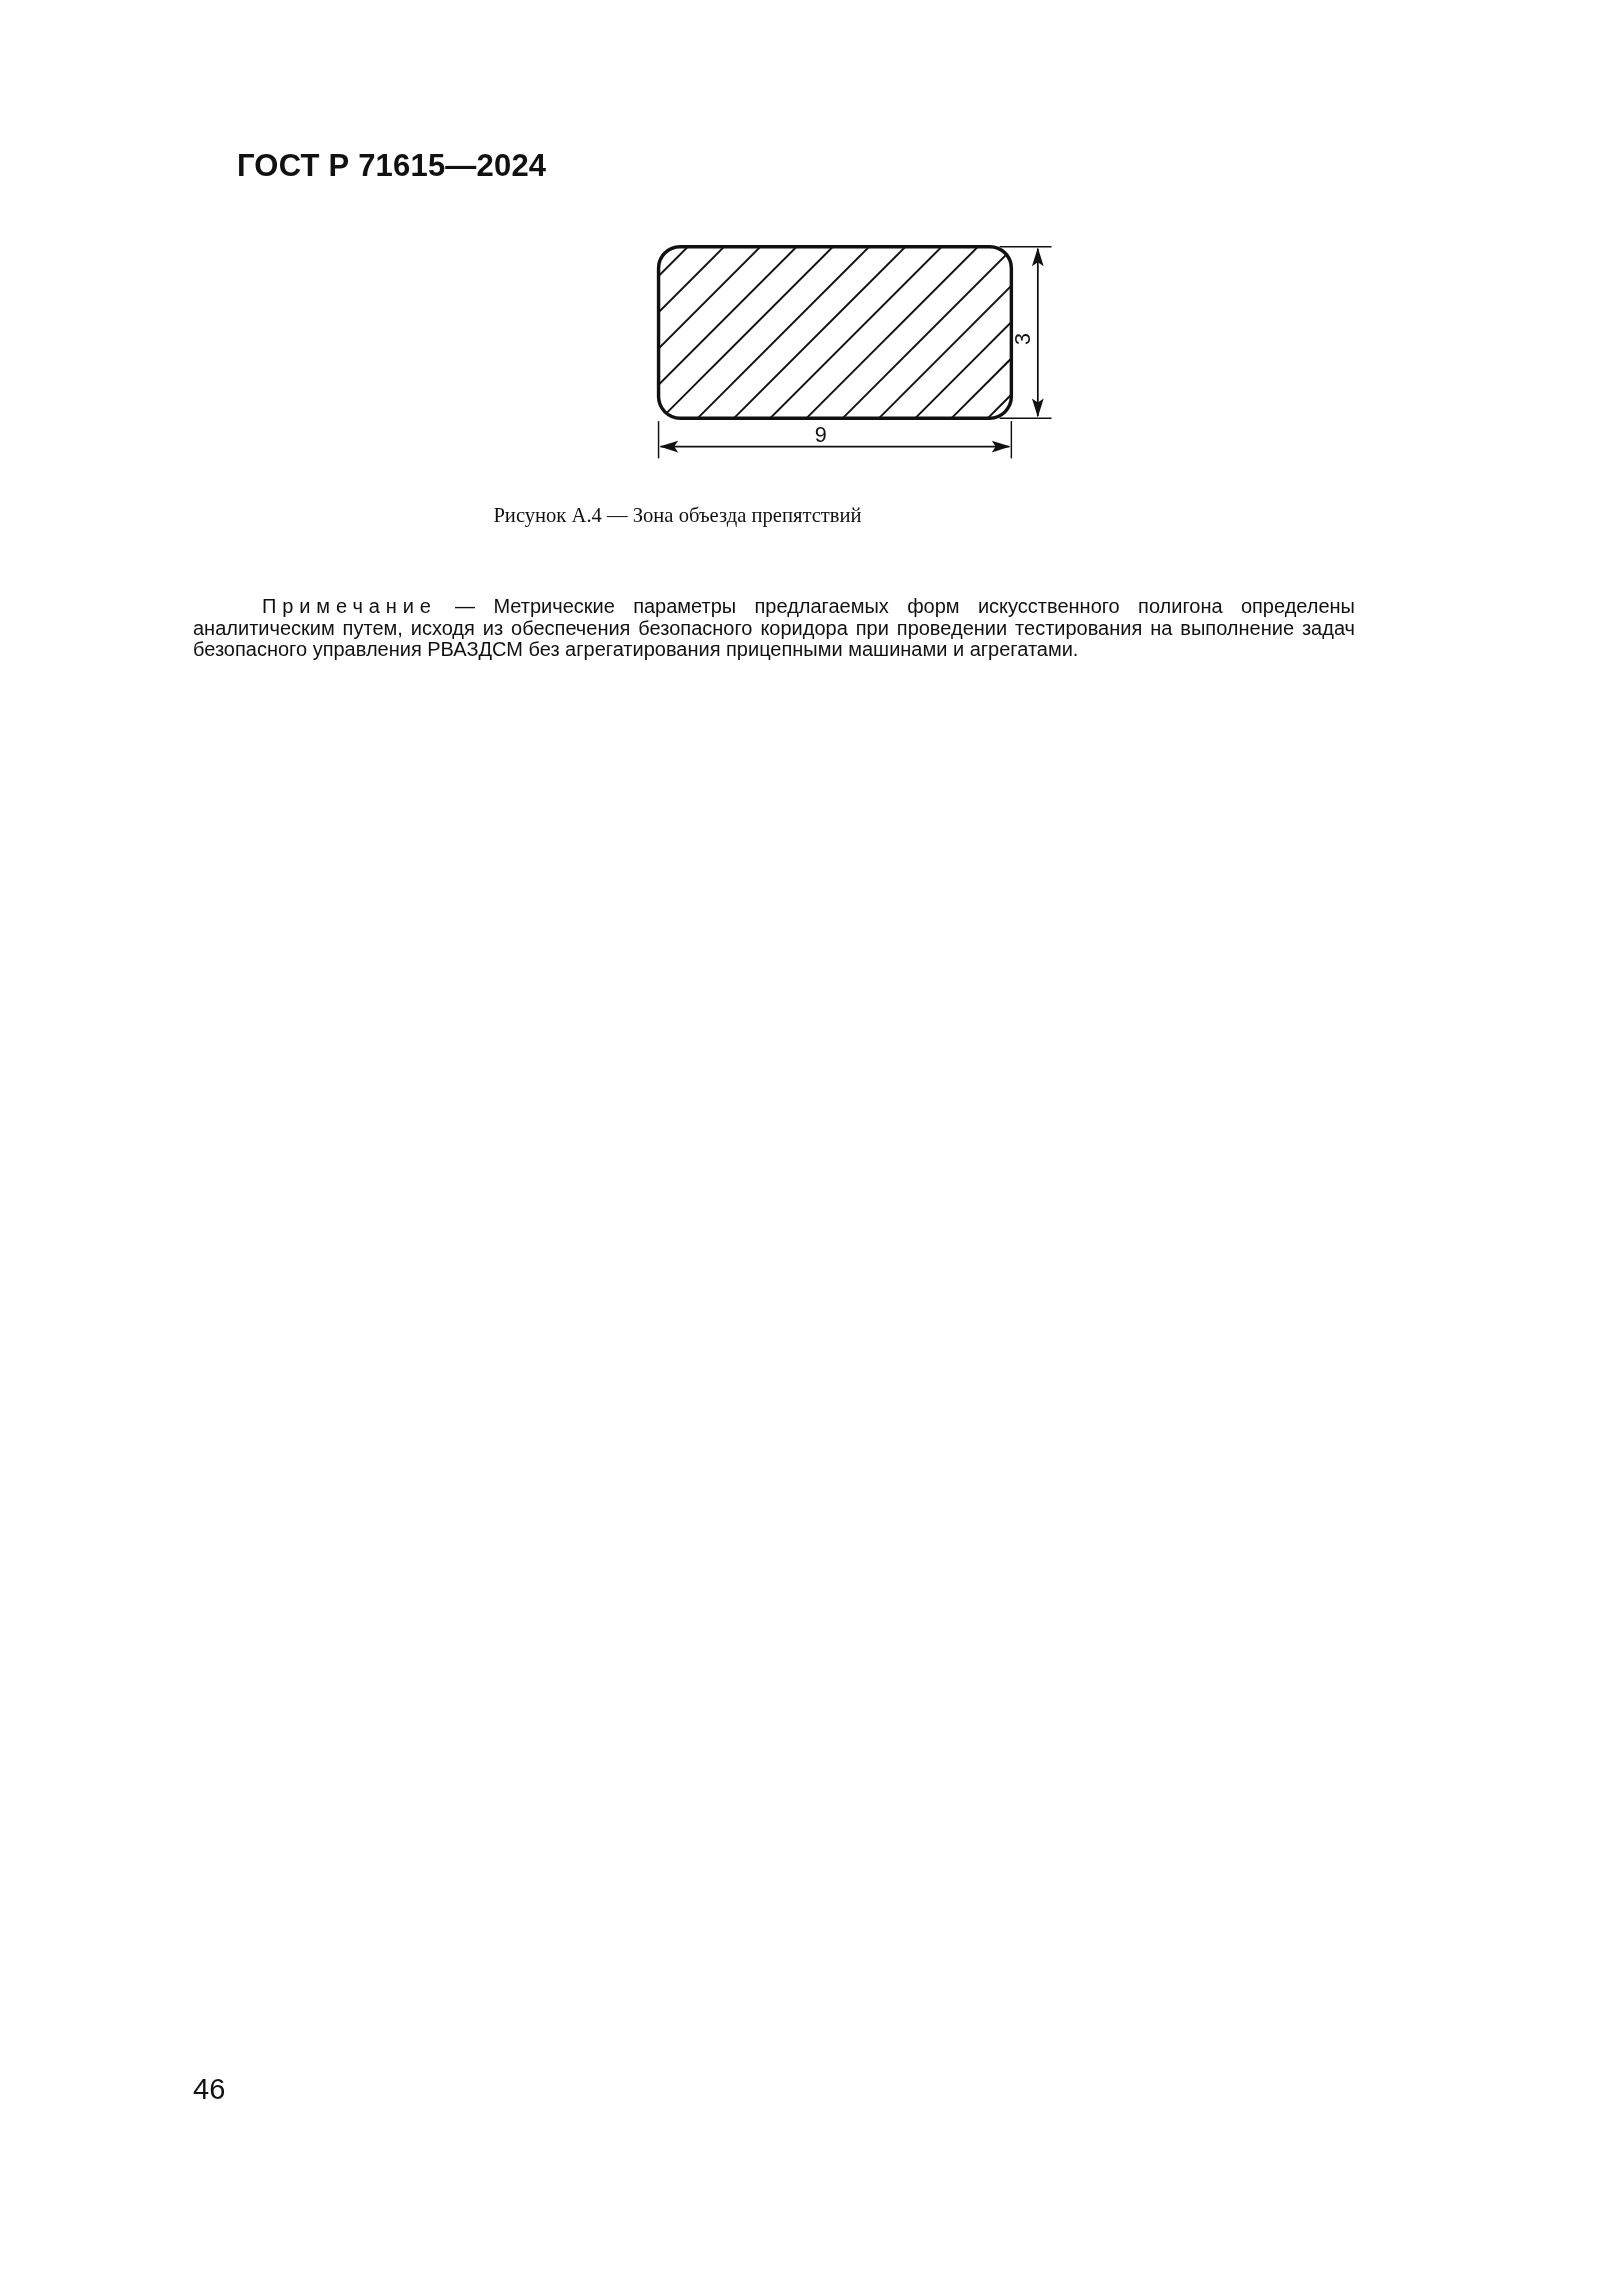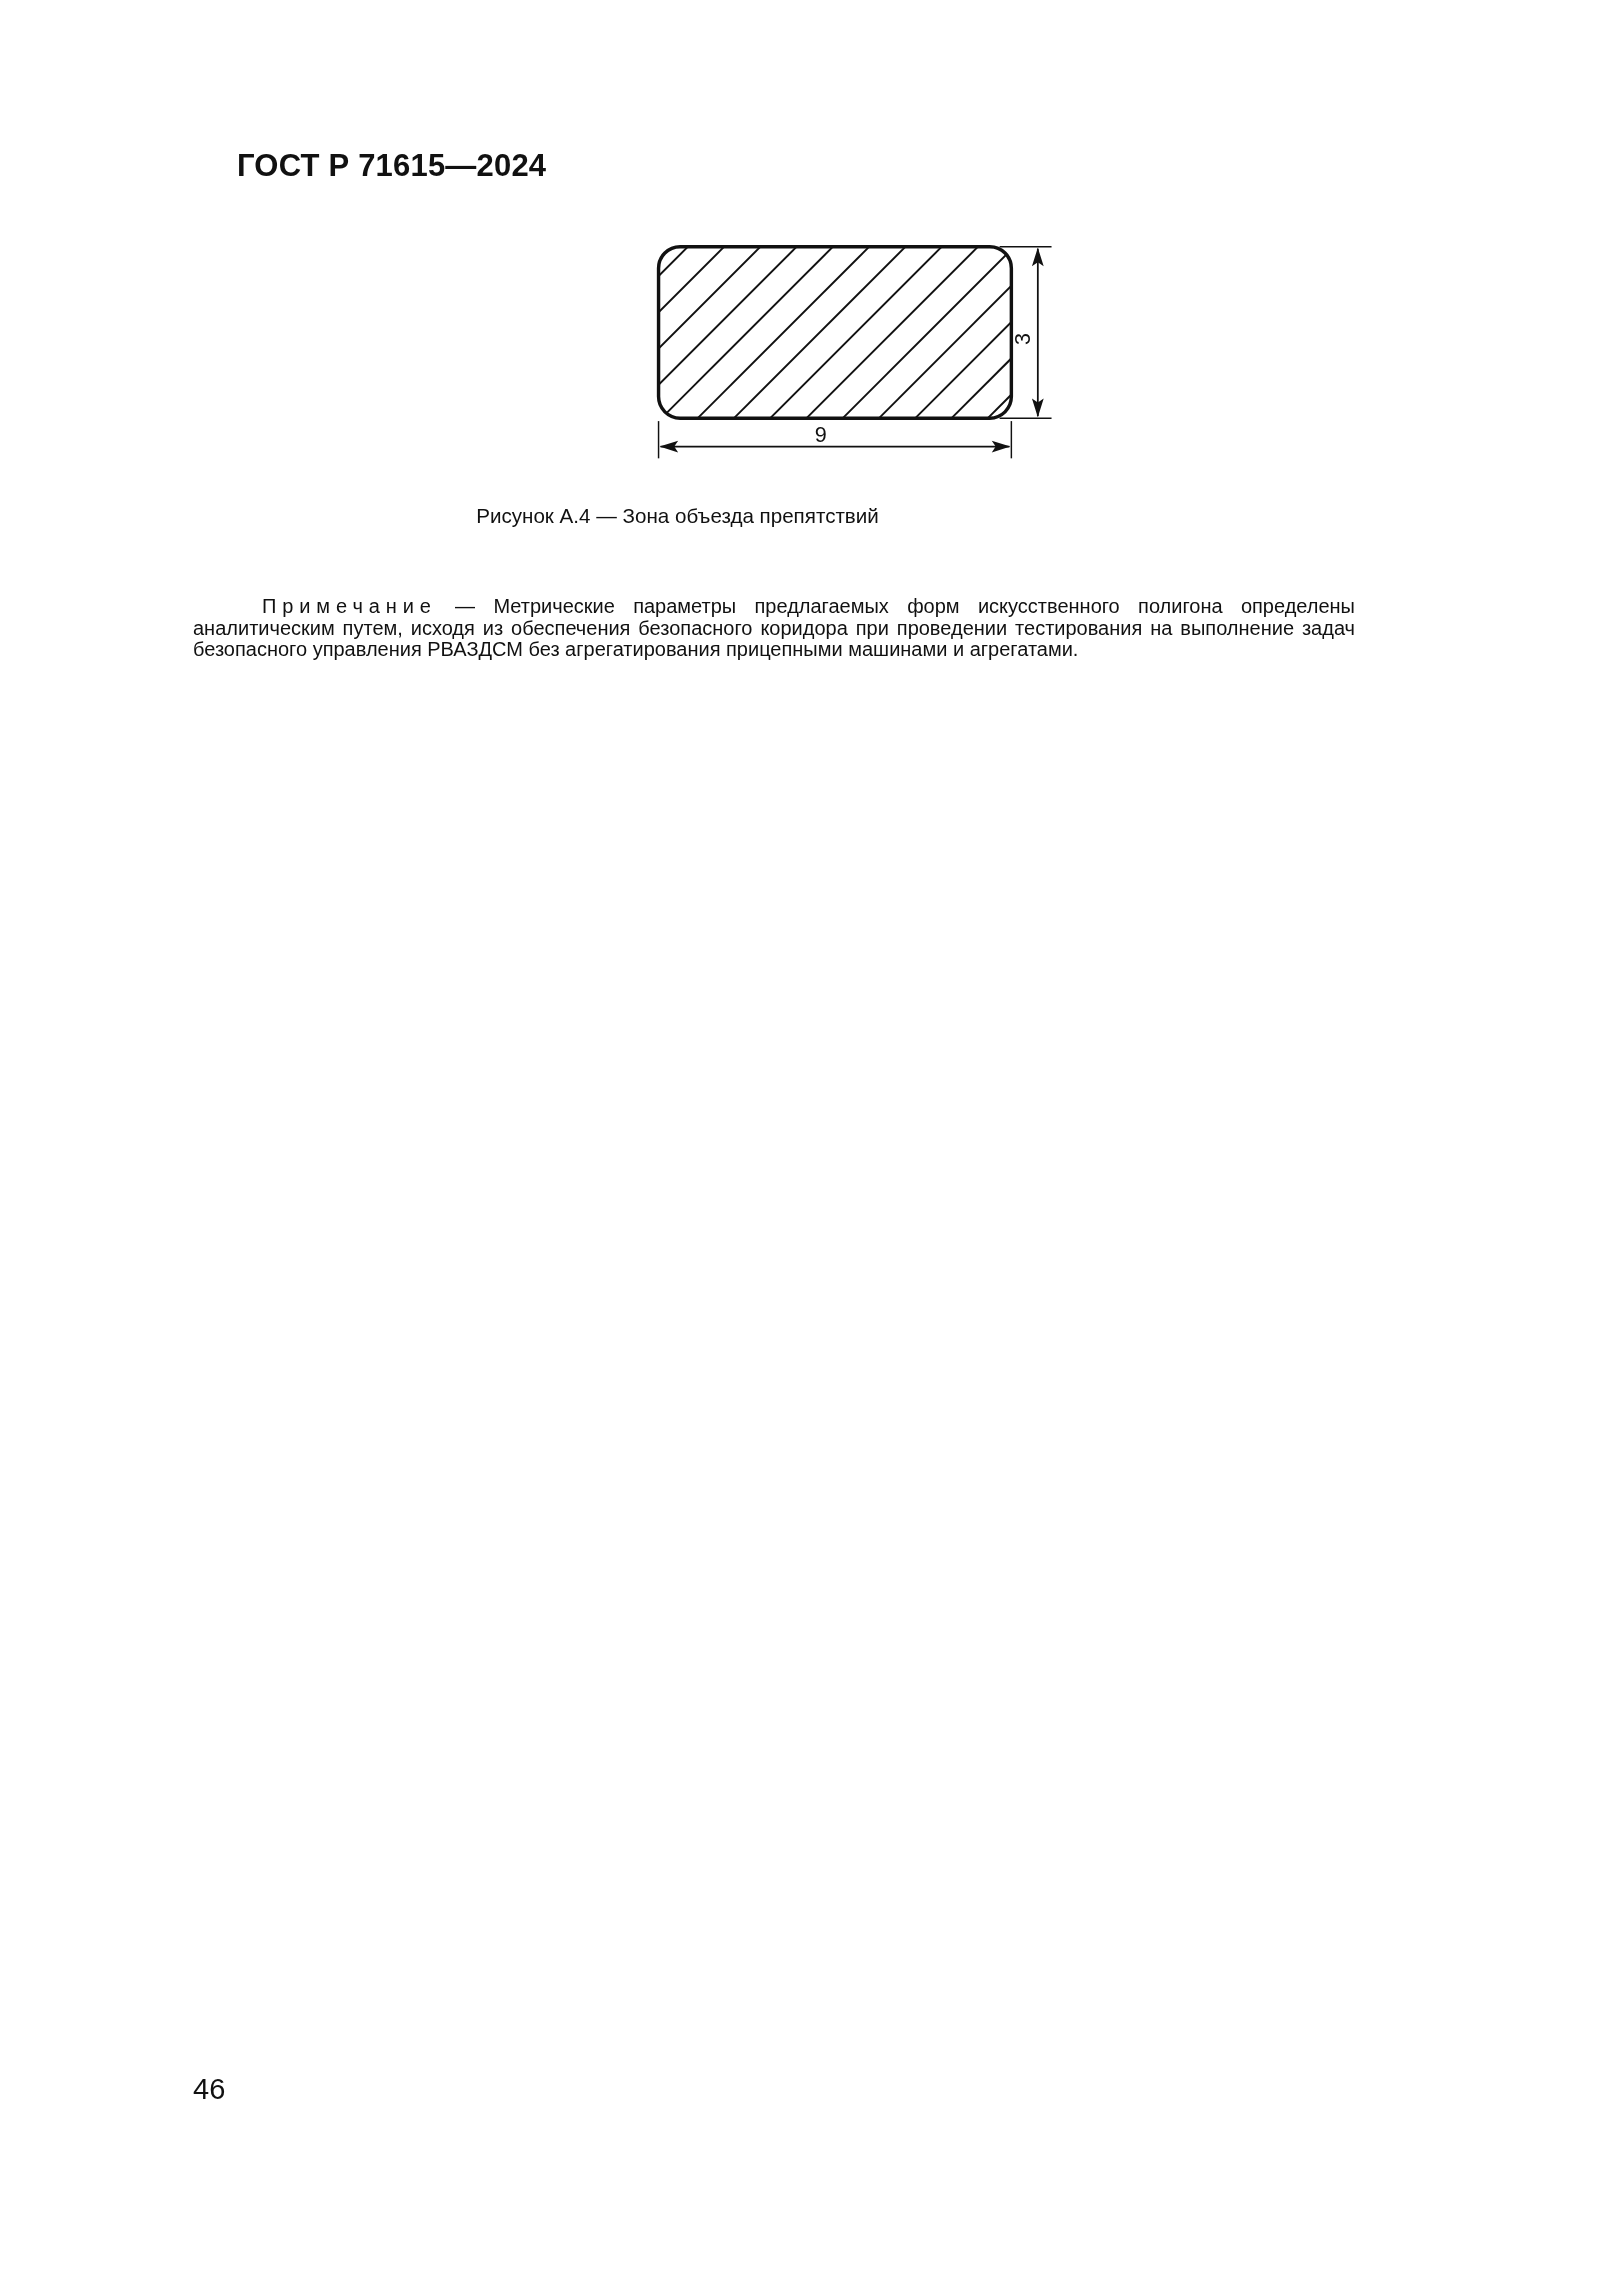--- a/index.html
+++ b/index.html
@@ -9,21 +9,21 @@
       font-family: "Liberation Sans", sans-serif; font-weight: bold; font-size: 31px;
       letter-spacing: 0.2px;
       margin-left: 44px;
     }
     .figure {
       position: absolute; left: 637px; top: 225px; width: 441px; height: 255px;
     }
     .figure svg { width: 441px; height: 255px; display: block; }
     .caption {
       position: absolute; left: 0; width: 1304px; top: 504px; text-align: center;
-      font-family: Liberation Sans, sans-serif; font-size: 20.6px;
+      font-family: Liberation Serif, serif; font-size: 20.6px;
     }
     .caption span { display: inline-block; margin-left: 51px; }
     .note {
       position: absolute; left: 193px; top: 596px; width: 1162px;
       font-family: "Liberation Sans", sans-serif; font-size: 20px; line-height: 21.6px;
       text-align: justify; text-align-last: left;
       transform-origin: left top;
     }
     .note .indent { display: inline-block; width: 69px; }
     .note .spaced { letter-spacing: 5.9px; }

